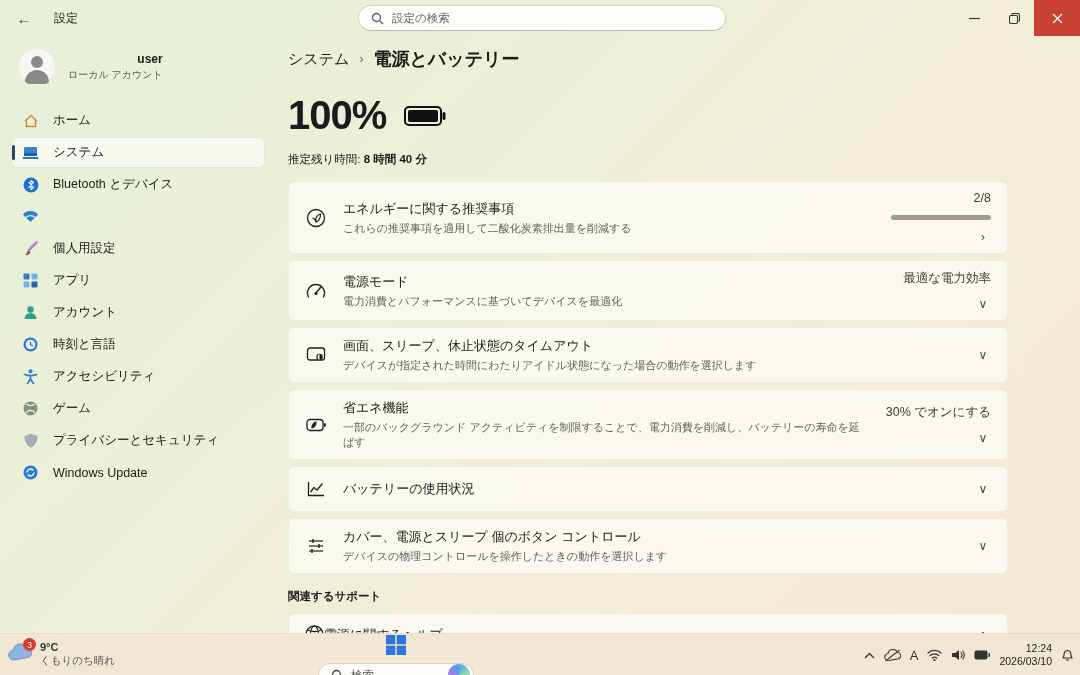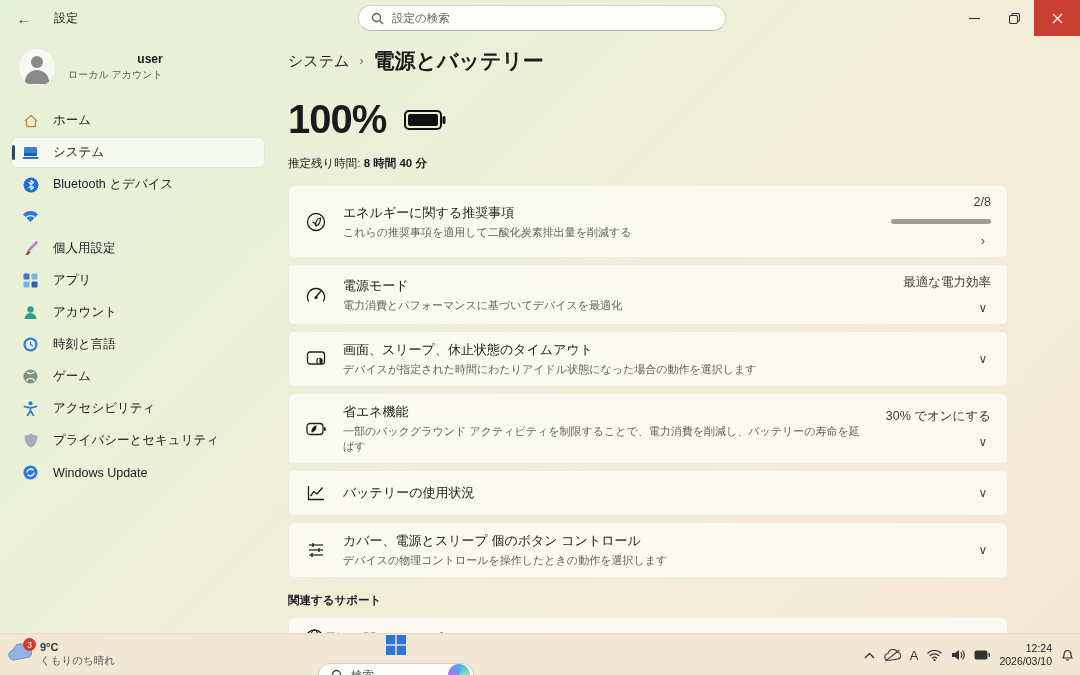--- a/index.html
+++ b/index.html
@@ -43,21 +43,21 @@
   .nav-item.selected { background:rgba(255,255,255,.58); box-shadow:0 0 0 1px rgba(0,0,0,.03); }
   .nav-item.selected::before {
     content:""; position:absolute; left:0; top:7px; bottom:7px; width:3px; border-radius:2px; background:#28476b;
   }
 
   
   .content { position:absolute; left:288px; top:36px; width:720px; bottom:42px; overflow:hidden; }
   .breadcrumb { display:flex; align-items:center; gap:10px; margin-top:11px; font-size:15px; }
   .crumb-root { color:#1b1b1b; }
   .crumb-sep { color:#6a6a6a; font-size:12px; }
-  .crumb-cur { font-weight:bold; font-size:21px; }
+  .crumb-cur { font-weight:bold; font-size:18px; }
   .battery-row { display:flex; align-items:center; gap:18px; margin-top:22px; }
   .battery-pct { font-size:40px; font-weight:600; letter-spacing:-1px; }
   .estimate { margin-top:14px; font-size:11.5px; color:#1b1b1b; }
   .estimate b { font-weight:bold; }
 
   .cards { margin-top:14px; }
   .card {
     background:rgba(253,253,248,.72); border:1px solid rgba(0,0,0,.055); border-radius:6px;
     margin-bottom:6px; padding:9px 16px; display:flex; align-items:center; gap:16px; min-height:46px;
   }
@@ -245,35 +245,35 @@
           <circle cx="7.5" cy="7.5" r="4.8" fill="#eaf2fb"></circle>
           <path d="M7.5 4.5 V7.5 L9.8 9" stroke="#2b5f9e" stroke-width="1.1" fill="none"></path>
         </svg>
     </span>
     <span>時刻と言語</span>
   </div>
 
   <div class="nav-item">
     <span class="nicon">
       <svg width="15" height="15" viewBox="0 0 15 15">
+          <circle cx="7.5" cy="2.3" r="2" fill="#2b7cd3"></circle>
+          <path d="M1.5 5.5 C5 6.8 10 6.8 13.5 5.5 M7.5 6.5 V10 M7.5 10 L4.5 14.5 M7.5 10 L10.5 14.5" fill="none" stroke="#2b7cd3" stroke-width="1.7" stroke-linecap="round"></path>
+        </svg>
+    </span>
+    <span>アクセシビリティ</span>
+  </div>
+
+  <div class="nav-item">
+    <span class="nicon">
+      <svg width="15" height="15" viewBox="0 0 15 15">
           <circle cx="7.5" cy="7.5" r="7" fill="#82927f"></circle>
           <path d="M3.5 3 C6 5 9 5 11.5 3 M3 12 C5.5 8.5 9.5 8.5 12 12" fill="none" stroke="#f2f5ee" stroke-width="1.4"></path>
         </svg>
     </span>
     <span>ゲーム</span>
-  </div>
-
-  <div class="nav-item">
-    <span class="nicon">
-      <svg width="15" height="15" viewBox="0 0 15 15">
-          <circle cx="7.5" cy="2.3" r="2" fill="#2b7cd3"></circle>
-          <path d="M1.5 5.5 C5 6.8 10 6.8 13.5 5.5 M7.5 6.5 V10 M7.5 10 L4.5 14.5 M7.5 10 L10.5 14.5" fill="none" stroke="#2b7cd3" stroke-width="1.7" stroke-linecap="round"></path>
-        </svg>
-    </span>
-    <span>アクセシビリティ</span>
   </div>
 
   <div class="nav-item">
     <span class="nicon">
       <svg width="14" height="15" viewBox="0 0 14 15">
           <path d="M7 0.5 C9 2 11.5 2.5 13.5 2.5 C13.5 8.5 11.5 12.5 7 14.5 C2.5 12.5 0.5 8.5 0.5 2.5 C2.5 2.5 5 2 7 0.5 Z" fill="#a7adb3"></path>
         </svg>
     </span>
     <span>プライバシーとセキュリティ</span>
   </div>

